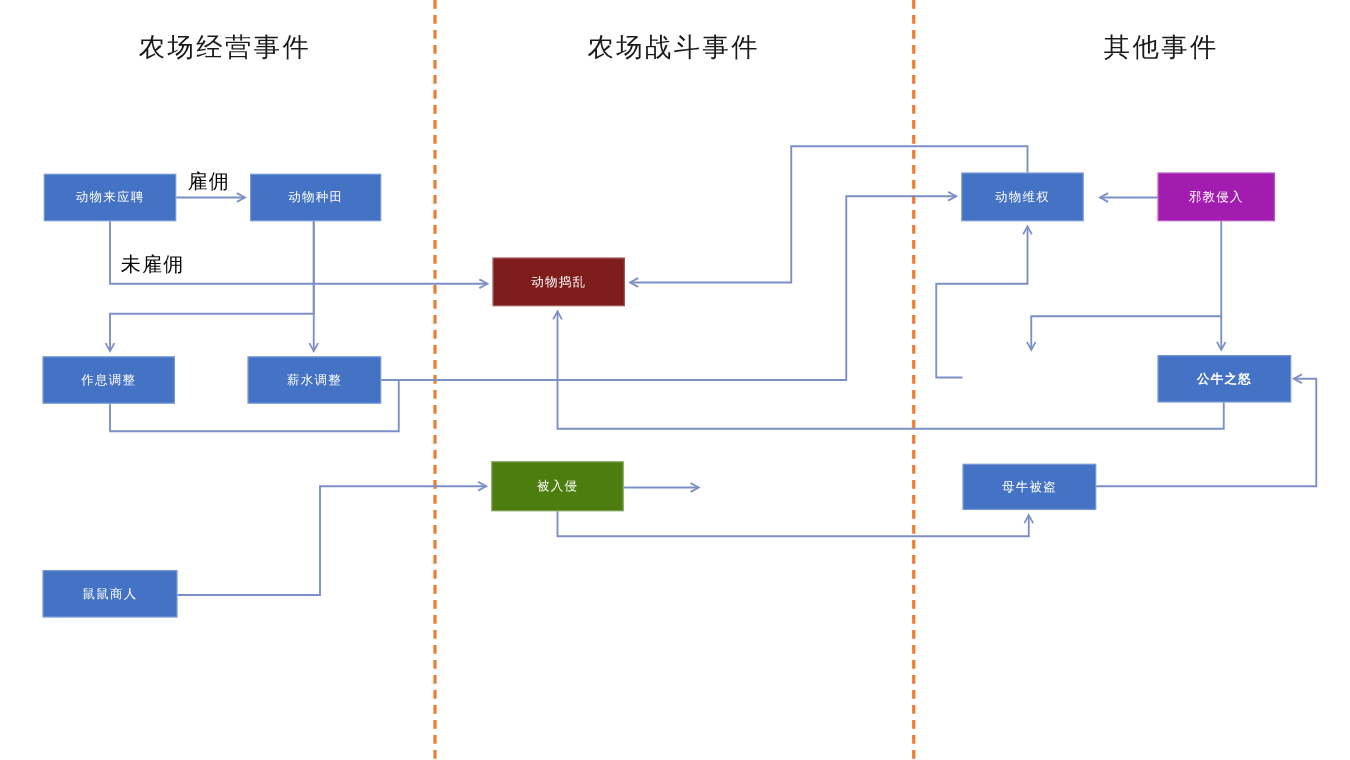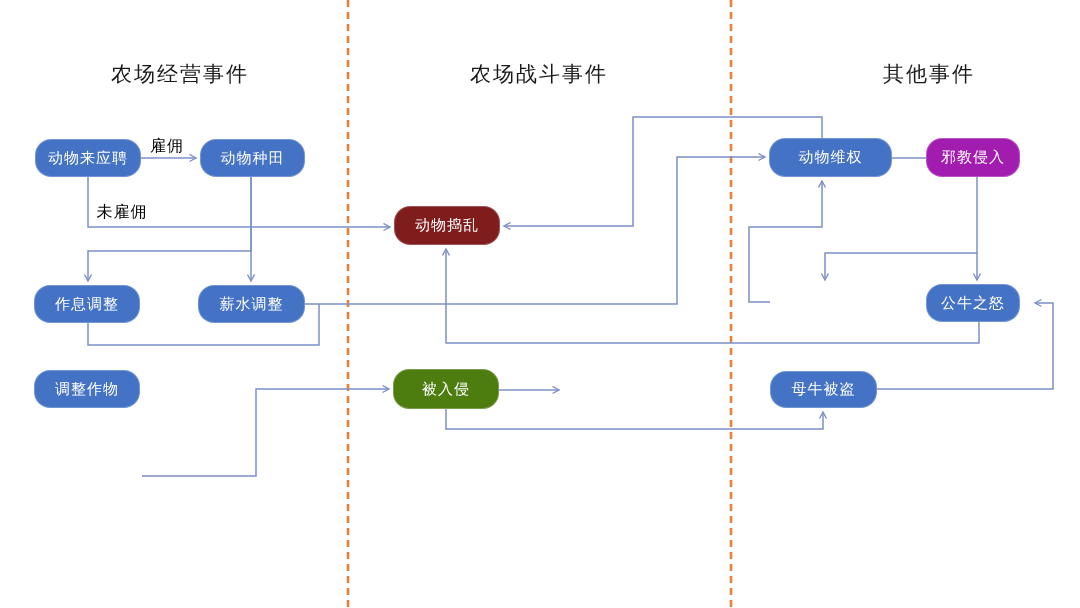--- a/index.html
+++ b/index.html
@@ -4,25 +4,25 @@
 <style>
   html,body{margin:0;padding:0;background:#ffffff;}
   .canvas{
     position:relative;width:1080px;height:608px;background:#ffffff;overflow:hidden;
     font-family:"Liberation Sans","DejaVu Sans",sans-serif;
   }
   .layer{position:absolute;left:0;top:0;width:1080px;height:608px;}
   svg.layer{pointer-events:none;}
   .col-header{
     position:absolute;transform:translate(-50%,-50%);
-    font-size:21px;color:#1a1a1a;letter-spacing:2px;white-space:nowrap;font-weight:400;margin-top:36px;
+    font-size:21px;color:#1a1a1a;letter-spacing:2px;white-space:nowrap;font-weight:400;
   }
   .node{
     position:absolute;box-sizing:border-box;display:flex;align-items:center;justify-content:center;
-    border-radius:16px;color:#ffffff;font-size:15px;letter-spacing:1px;white-space:nowrap;
+    border-radius:0;color:#ffffff;font-size:10px;letter-spacing:1px;white-space:nowrap;
     border:1px solid rgba(255,255,255,0.25);
   }
   .edge-label{
     position:absolute;transform:translate(-50%,-50%);
     font-size:16px;color:#000000;white-space:nowrap;letter-spacing:1px;
   }
   polyline.edge{fill:none;stroke-width:1.5px;}
   line.divider{stroke-width:2.6px;}
 </style>
 </head>
@@ -59,23 +59,23 @@
       </g>
   </svg>
   <div class="layer">
       <div class="col-header" style="left: 180px; top: 38px; color: rgb(26, 26, 26);">农场经营事件</div>
       <div class="col-header" style="left: 539px; top: 38px; color: rgb(26, 26, 26);">农场战斗事件</div>
       <div class="col-header" style="left: 929px; top: 38px; color: rgb(26, 26, 26);">其他事件</div>
       <div class="node" style="left: 35px; top: 139px; width: 106px; height: 38px; background: rgb(68, 114, 196); color: rgb(255, 255, 255);">动物来应聘</div>
       <div class="node" style="left: 200px; top: 139px; width: 105px; height: 38px; background: rgb(68, 114, 196); color: rgb(255, 255, 255);">动物种田</div>
       <div class="node" style="left: 34px; top: 285px; width: 106px; height: 38px; background: rgb(68, 114, 196); color: rgb(255, 255, 255);">作息调整</div>
       <div class="node" style="left: 198px; top: 285px; width: 107px; height: 38px; background: rgb(68, 114, 196); color: rgb(255, 255, 255);">薪水调整</div>
-      <div class="node" style="left: 34px; top: 370px; width: 106px; height: 38px; background: rgb(68, 114, 196); color: rgb(255, 255, 255);">调整作物</div>
+      <div class="node" style="left: 34px; top: 456px; width: 108px; height: 38px; background: rgb(68, 114, 196); color: rgb(255, 255, 255);">鼠鼠商人</div>
       <div class="node" style="left: 394px; top: 206px; width: 106px; height: 39px; background: #7f1d1d; color: rgb(255, 255, 255);">动物捣乱</div>
       <div class="node" style="left: 393px; top: 369px; width: 106px; height: 40px; background: #4d7c0f; color: rgb(255, 255, 255);">被入侵</div>
-      <div class="node" style="left: 769px; top: 138px; width: 123px; height: 39px; background: rgb(68, 114, 196); color: rgb(255, 255, 255);">动物维权</div>
+      <div class="node" style="left: 769px; top: 138px; width: 98px; height: 39px; background: rgb(68, 114, 196); color: rgb(255, 255, 255);">动物维权</div>
       <div class="node" style="left: 926px; top: 138px; width: 94px; height: 39px; background: #a21caf; color: rgb(255, 255, 255);">邪教侵入</div>
-      <div class="node" style="left: 926px; top: 284px; width: 94px; height: 38px; background: rgb(68, 114, 196); color: rgb(255, 255, 255);">公牛之怒</div>
+      <div class="node" style="left: 926px; top: 284px; width: 107px; height: 38px; background: rgb(68, 114, 196); color: rgb(255, 255, 255); font-weight: bold;">公牛之怒</div>
       <div class="node" style="left: 770px; top: 371px; width: 107px; height: 37px; background: rgb(68, 114, 196); color: rgb(255, 255, 255);">母牛被盗</div>
       <div class="edge-label" style="left: 167px; top: 146px; color: rgb(0, 0, 0);">雇佣</div>
       <div class="edge-label" style="left: 122px; top: 212px; color: rgb(0, 0, 0);">未雇佣</div>
     </div>
 </div>
 
 </body></html>

